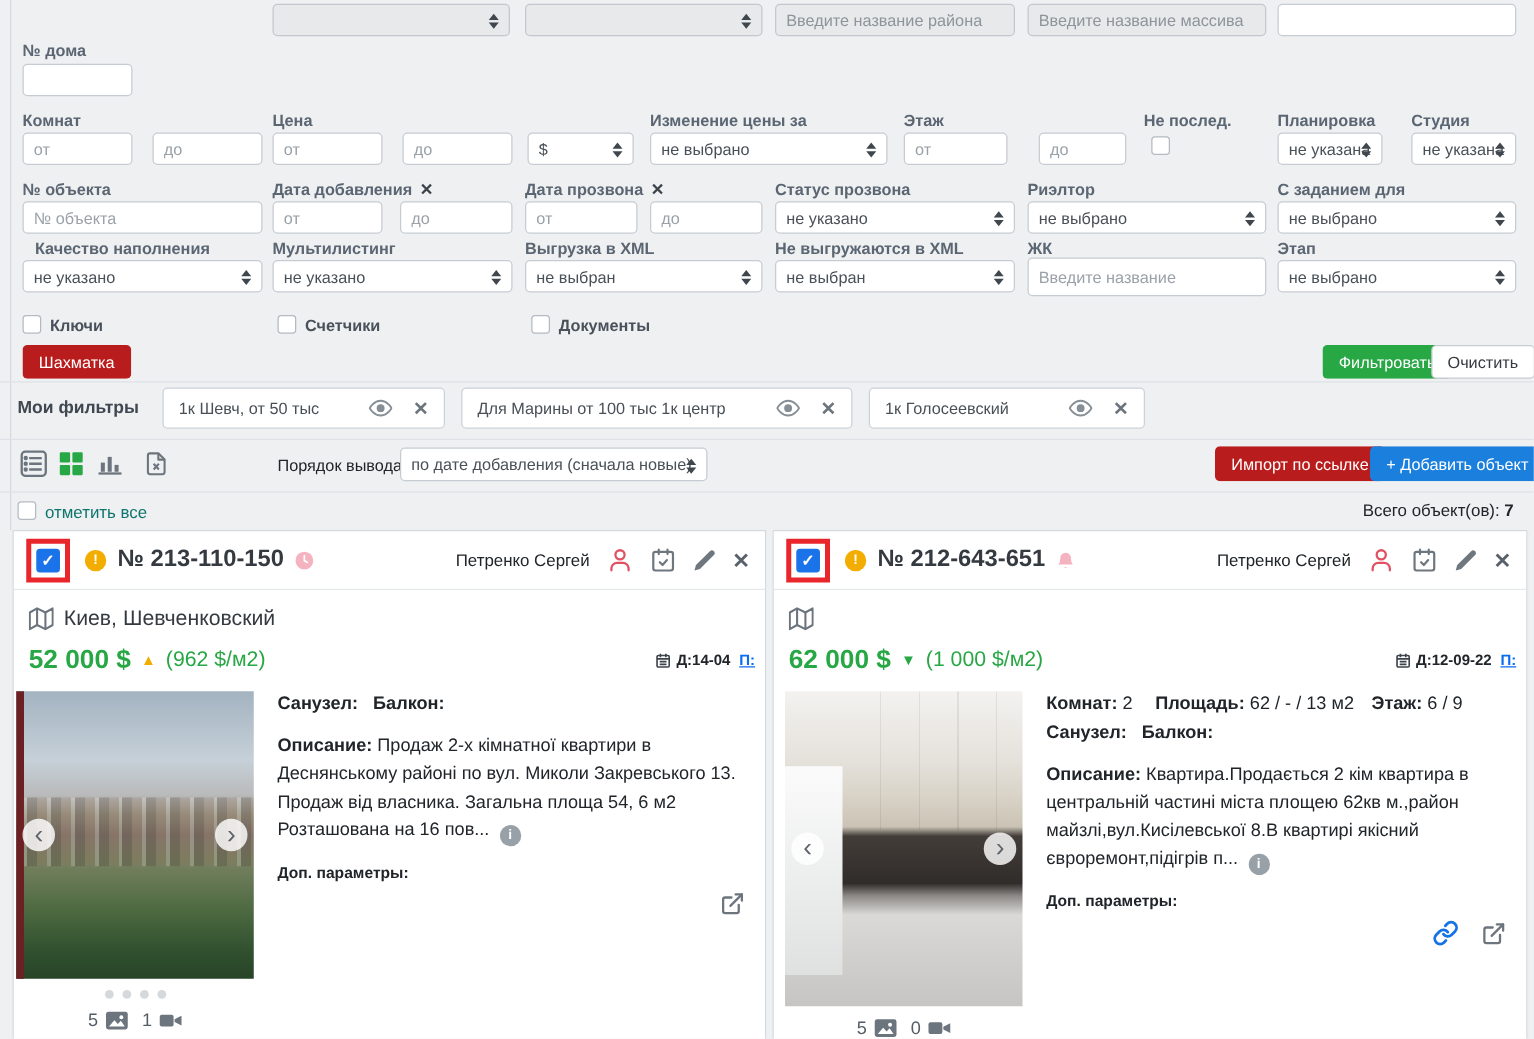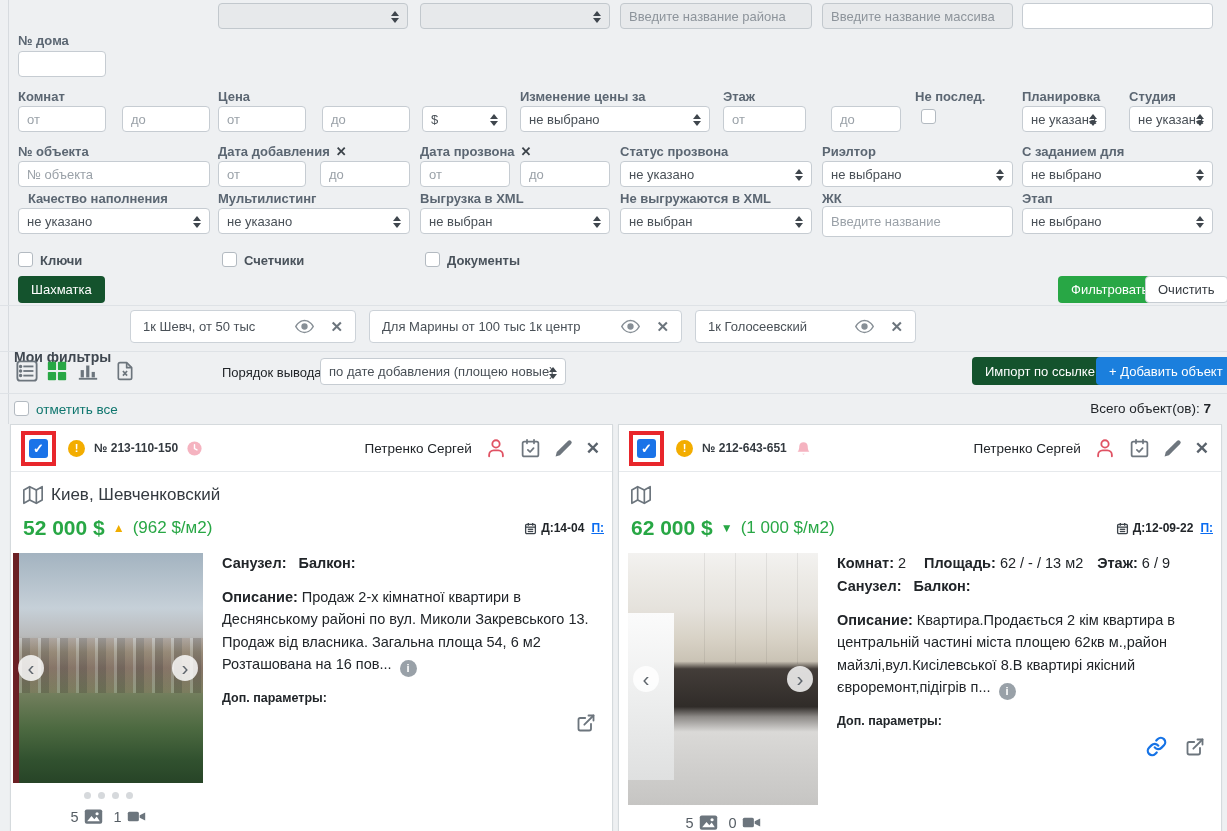--- a/index.html
+++ b/index.html
@@ -26,51 +26,51 @@
   .sel::before { content:""; position:absolute; right:8px; top:calc(50% - 9px);
                  border:4px solid transparent; border-bottom:5px solid #3f464d; }
   .sel::after  { content:""; position:absolute; right:8px; top:calc(50% + 2px);
                  border:4px solid transparent; border-top:5px solid #3f464d; }
 
   .cbx { position:absolute; width:15px; height:15px; background:#fff; border:1px solid #b3bac1; border-radius:3px; cursor:pointer; }
   .cbx-label { position:absolute; font-size:13px; font-weight:700; color:#49525b; white-space:nowrap; }
 
   .btn { position:absolute; height:27px; border-radius:4px; font-size:13px; display:flex; align-items:center;
          justify-content:center; padding:0 12px; cursor:pointer; white-space:nowrap; border:1px solid transparent; }
-  .btn-teal  { background:#14532d; color:#fff;text-align:center; }
+  .btn-teal  { background:#b91c1c; color:#fff;text-align:center; }
   .btn-green { background:#28a745; color:#fff; }
   .btn-blue  { background:#1b7fdd; color:#fff; }
   .btn-light { background:#fff; color:#343a40; border-color:#c6ccd2; }
 
   
   .chips-row { position:absolute; left:130px; top:310px; display:flex; gap:13px; }
   .chip { height:33px; background:#fff; border:1px solid #ccd2d8; border-radius:4px; display:flex;
           align-items:center; padding:0 12px; font-size:13px; color:#495057; }
   .chip .chip-eye { margin-left:auto; display:flex; cursor:pointer; }
   .chip .chip-x { margin-left:16px; color:#6c757d; font-weight:700; font-size:15px; cursor:pointer; }
-  .myf-label { position:absolute; left:14px; top:317px; font-size:14px; font-weight:700; color:#3f4750;margin-top:32px; }
+  .myf-label { position:absolute; left:14px; top:317px; font-size:14px; font-weight:700; color:#3f4750; }
 
   
   .view-ic { position:absolute; top:359px; width:24px; height:24px; display:flex; align-items:center; cursor:pointer; }
   .order-label { position:absolute; left:222px; top:365px; font-size:13px; color:#212529; }
 
   
   .total { position:absolute; right:16px; top:401px; font-size:13.5px; color:#212529; }
   .total b { font-weight:700; }
 
   
   .card { position:absolute; top:424px; width:603px; height:600px; background:#fff;
           border:1px solid #d5dadd; box-shadow:0 1px 2px rgba(0,0,0,.04); }
   .card-head { height:47px; display:flex; align-items:center; padding:0 12px; border-bottom:1px solid #e6e9ec; }
   .red-frame { border:4px solid #e8262b; padding:4px; display:inline-flex; margin-left:-2px; }
   .card-cb { width:19px; height:19px; background:#1a73e8; border-radius:3px; color:#fff; display:flex;
              align-items:center; justify-content:center; font-size:13px; font-weight:700; cursor:pointer; }
   .warn-ic { width:17px; height:17px; border-radius:50%; background:#f3ad00; color:#fff; font-size:11px;
              font-weight:700; display:flex; align-items:center; justify-content:center; margin-left:12px; }
-  .card-num { margin-left:9px; font-size:12px; font-weight:600; color:#343a40; }
+  .card-num { margin-left:9px; font-size:19px; font-weight:600; color:#343a40; }
   .head-ic { margin-left:8px; display:flex; }
   .head-right { margin-left:auto; display:flex; align-items:center; gap:13px; }
   .agent { font-size:13.5px; color:#212529; }
   .x-ic { font-size:17px; font-weight:700; color:#59626b; cursor:pointer; line-height:1; }
 
   .card-body { padding-top:13px; }
   .addr-row { display:flex; align-items:center; gap:8px; padding:0 12px; font-size:17px; color:#343a40; }
   .price-row { display:flex; align-items:center; margin-top:11px; padding:0 8px 0 12px; }
   .price { font-size:21px; font-weight:700; color:#28a745; }
   .tri { font-size:12px; margin-left:8px; }
@@ -294,21 +294,21 @@
   <span class="view-ic" style="left:115px;">
     <svg viewBox="0 0 24 24" width="20" height="22" fill="none" stroke="#6c757d" stroke-width="2" stroke-linejoin="round">
         <path d="M14 2H6a2 2 0 0 0-2 2v16a2 2 0 0 0 2 2h12a2 2 0 0 0 2-2V8z"></path>
         <polyline points="14 2 14 8 20 8"></polyline>
         <line x1="9.5" y1="12" x2="14.5" y2="17.5"></line>
         <line x1="14.5" y1="12" x2="9.5" y2="17.5"></line>
       </svg>
   </span>
   <div class="order-label">Порядок вывода:</div>
   <div class="sel" style="left:320px;top:358px;width:246px;height:27px;">
-      <span>по дате добавления (площею новые)</span>
+      <span>по дате добавления (сначала новые)</span>
     </div>
   <div class="btn btn-teal" style="left:972px;top:357px;height:28px;">Импорт по ссылке</div>
   <div class="btn btn-blue" style="left:1096px;top:357px;height:28px;">+ Добавить объект</div>
 
   <div class="hline" style="top:393px;"></div>
 
   <div class="cbx" style="left:14px;top:401px;"></div>
   <div style="position:absolute;left:36px;top:402px;font-size:13.5px;color:#0f766e;">отметить все</div>
   <div class="total"><span>Всего объект(ов): </span><b>7</b></div>
 

